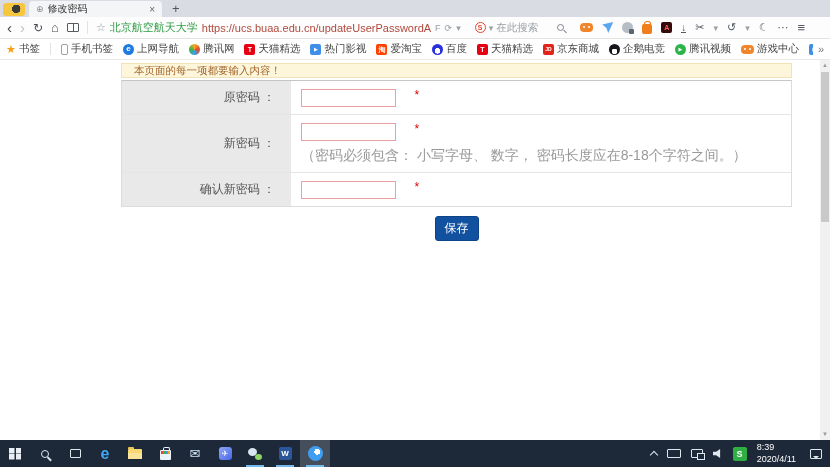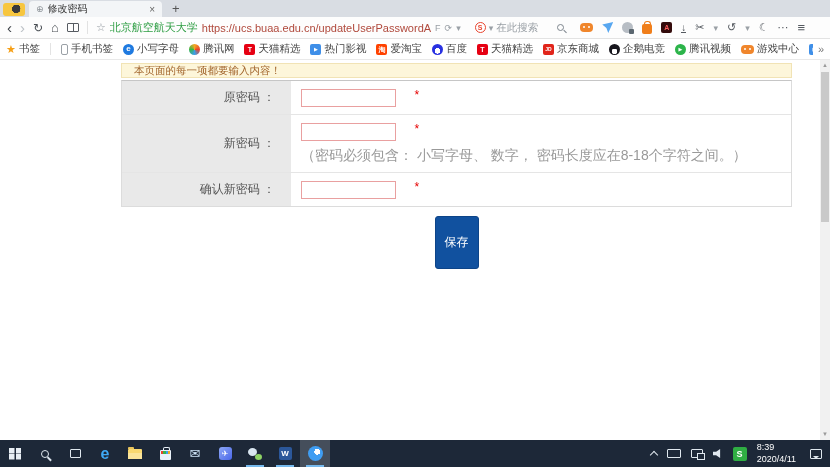--- a/index.html
+++ b/index.html
@@ -83,21 +83,21 @@
             line-height:13px; padding-left:12px; }
   .ftable { margin-top:2px; border:1px solid #dcdcdc; border-top:1px solid #c6c6c6; }
   .frow { display:flex; border-top:1px solid #e5e5e5; }
   .frow:first-child { border-top:none; }
   .fl { width:169px; background:#e9e9e9; display:flex; align-items:center; justify-content:flex-end;
         padding-right:16px; font-size:12px; color:#555; }
   .fc { flex:1; padding:7px 0 7px 10px; background:#fff; }
   .inp { width:95px; height:18px; border:1px solid #e9a0a0; background:#fff; outline:none; padding:0 3px; font-size:11px; }
   .req { font-size:12px; margin-left:14px; vertical-align:top; }
   .hint { margin-top:6px; font-size:14px; color:#999; }
-  .savebtn { display:block; margin:9px auto 0; color:#fff; font-size:12px; padding:17px 9px;
+  .savebtn { display:block; margin:9px auto 0; color:#fff; font-size:12px; padding:3px 9px;
              border:1px solid #0d4488; border-radius:3px; cursor:pointer; }
 
   .scrollbar { position:absolute; right:0; top:0; width:10px; height:100%; background:#f1f1f1; }
   .sb-arrow { display:block; text-align:center; font-size:6px; color:#9a9a9a; line-height:11px; }
   .sb-down { position:absolute; bottom:0; left:0; right:0; }
   .sb-thumb { position:absolute; top:12px; left:1px; width:8px; height:150px; background:#c9c9c9; }
 
   
   .taskbar { height:27px; background:#1d2838; display:flex; align-items:center; color:#dfe7ee; }
   .tb-left { display:flex; height:100%; align-items:center; }
@@ -205,21 +205,21 @@
         <span class="star-ic">★</span>
         <span>书签</span>
       </div>
       <span class="bm-div"></span>
       <div class="bm">
         <span class="phone-ic"></span>
         <span>手机书签</span>
       </div>
       <div class="bm">
         <span class="round-ic nav-e">e</span>
-        <span>小写字母</span>
+        <span>上网导航</span>
       </div>
       <div class="bm">
         <span class="round-ic qqnet"></span>
         <span>腾讯网</span>
       </div>
       <div class="bm">
         <span class="sq-ic tmall">T</span>
         <span>天猫精选</span>
       </div>
       <div class="bm">

